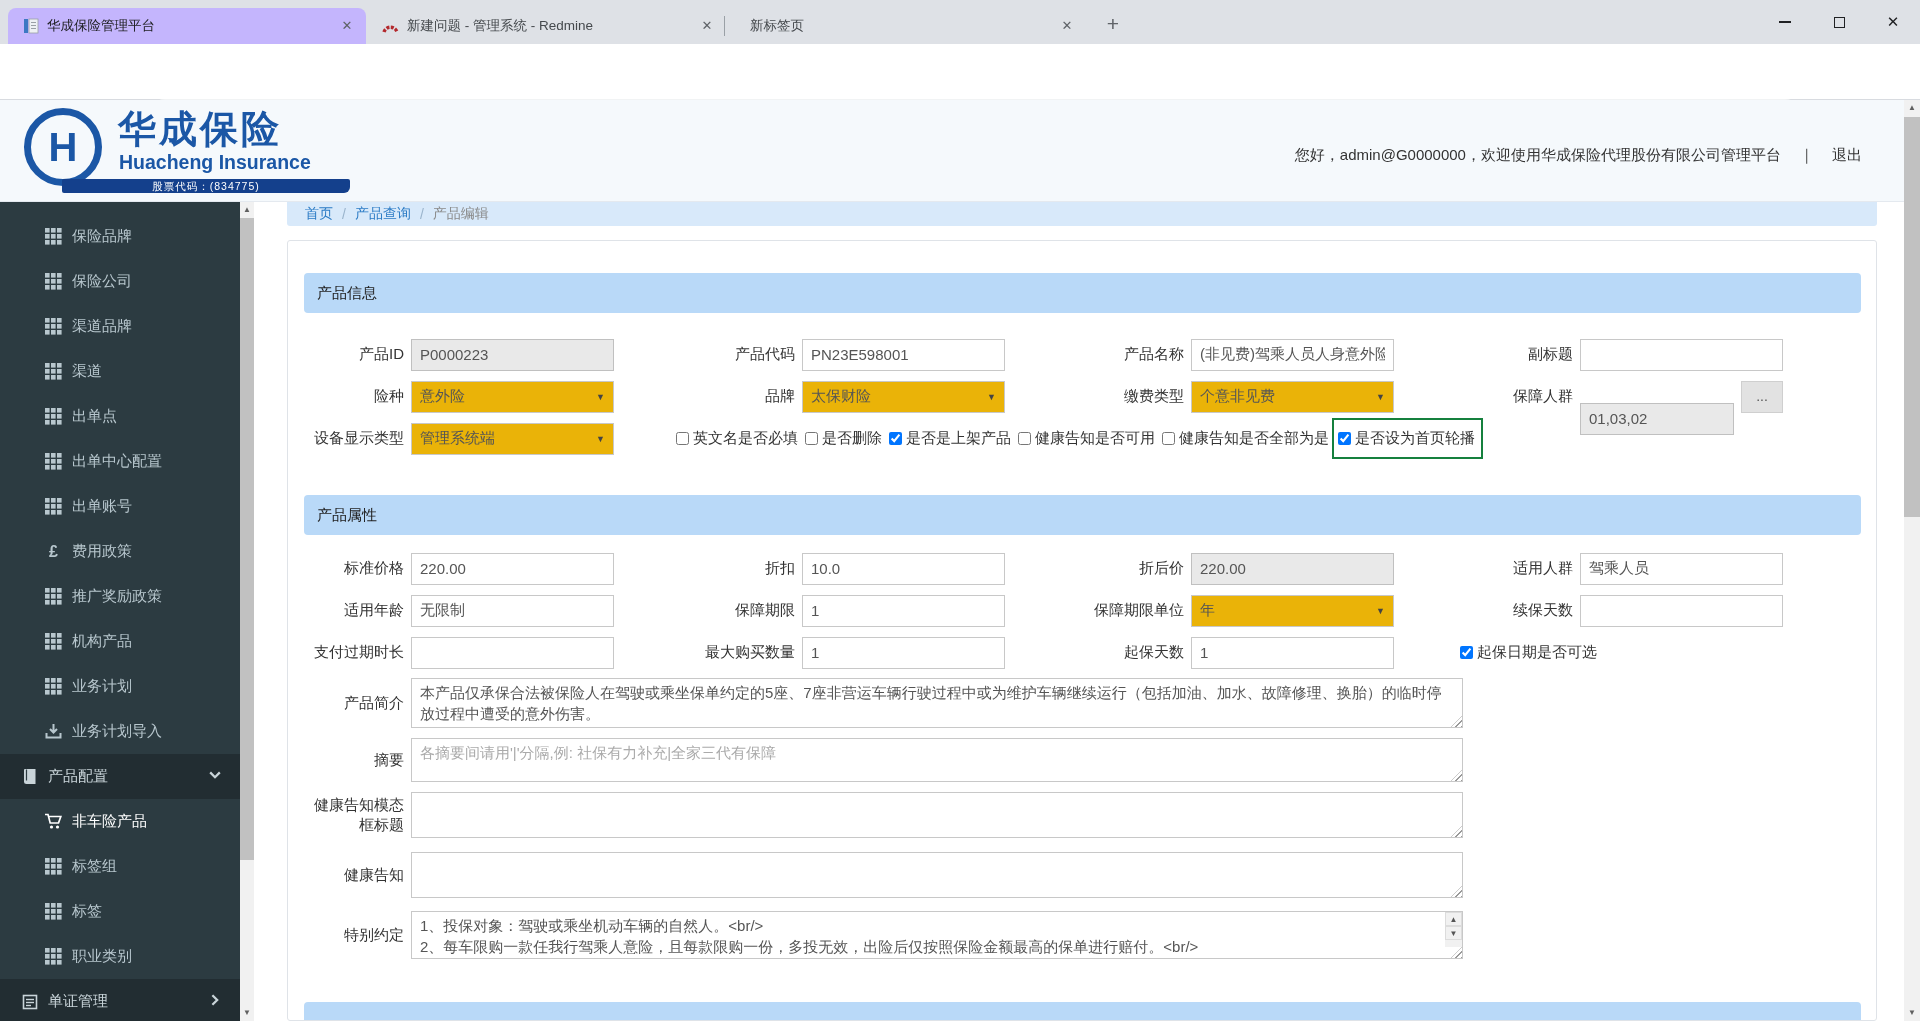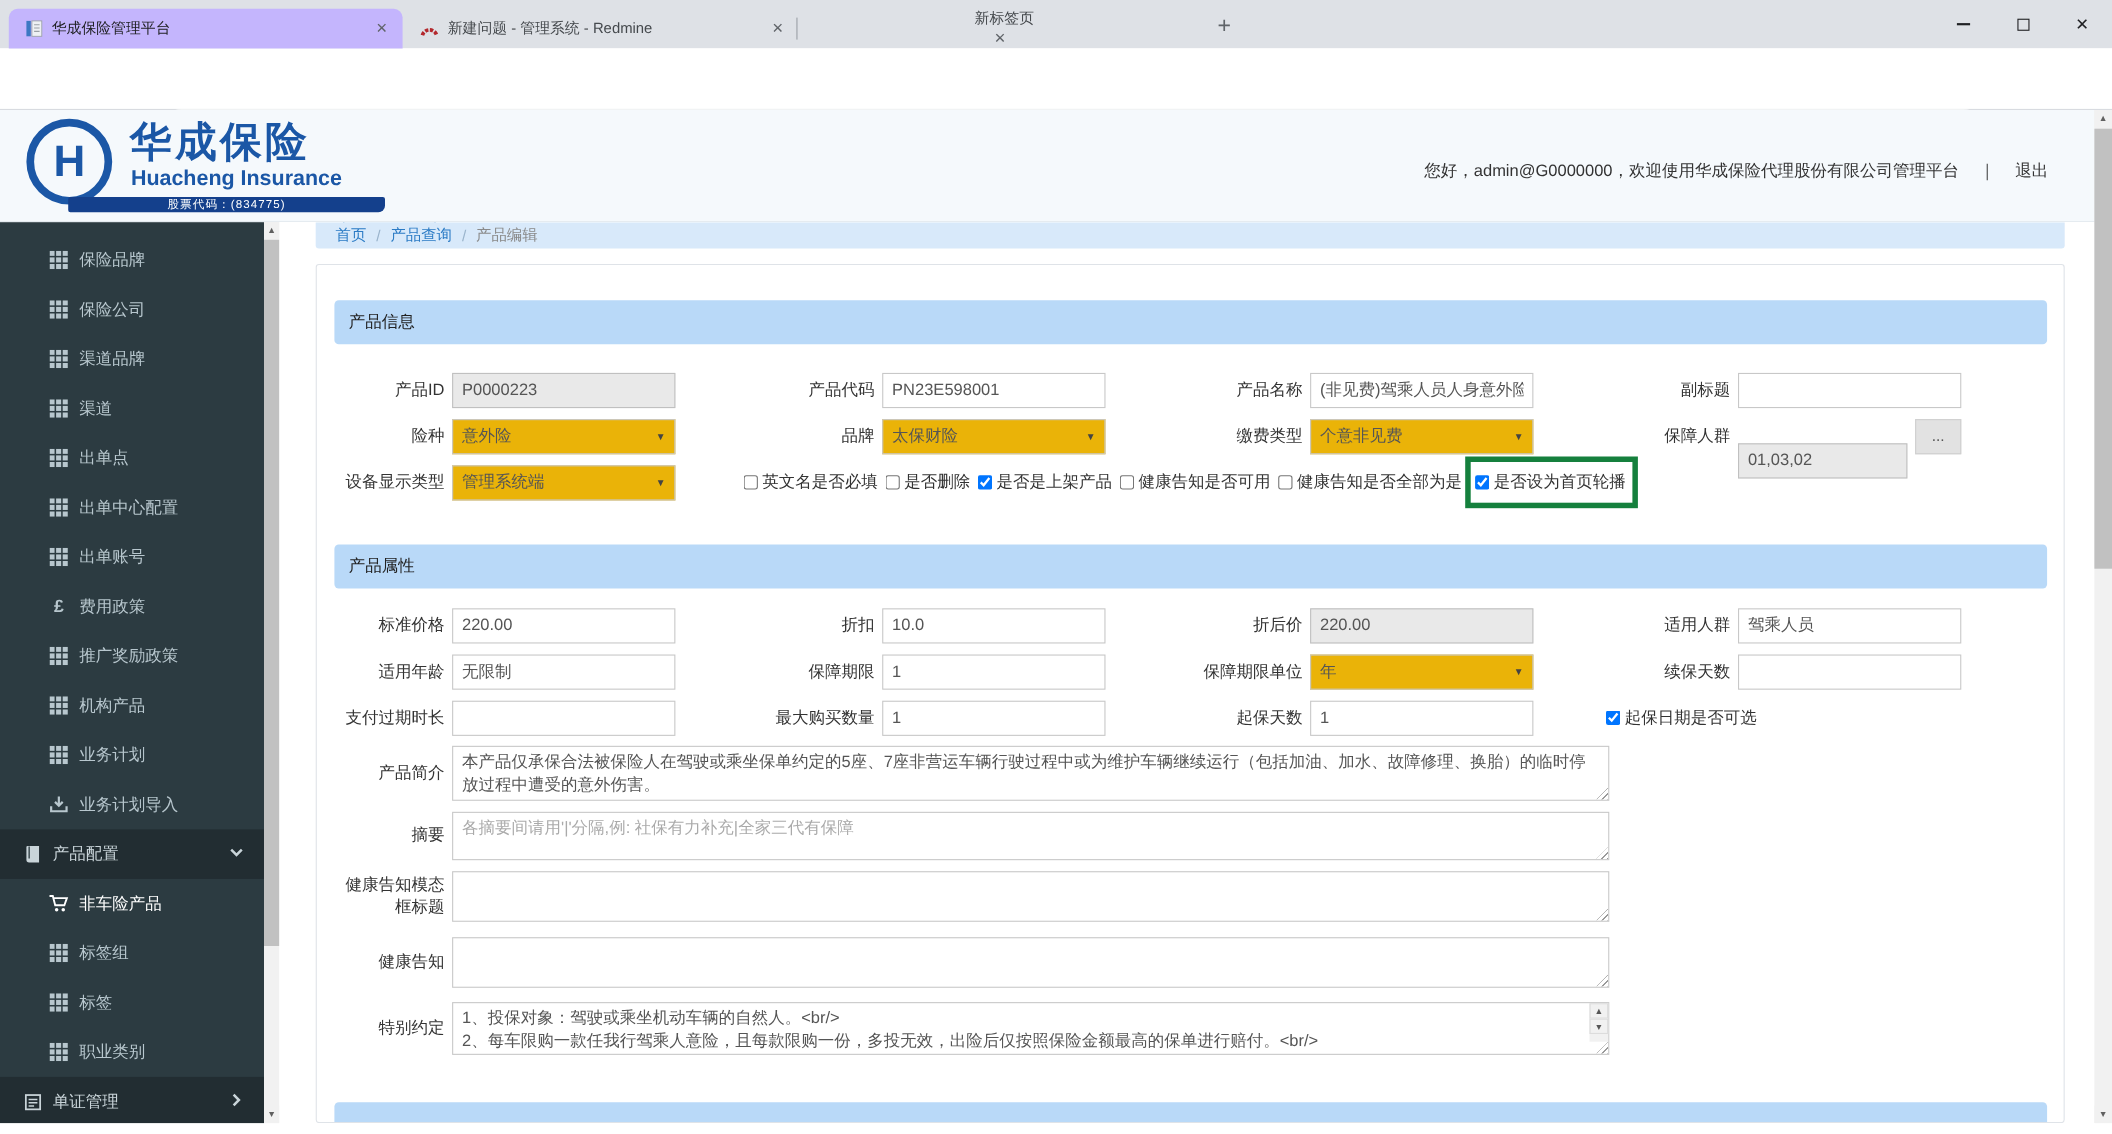--- a/index.html
+++ b/index.html
@@ -102,21 +102,21 @@
   input.fctrl::placeholder, textarea::placeholder { color:#aaa; }
   .fctrl.disabled { background:#e9e9e9; border-color:#c0c0c0; }
   .sel { display:flex; align-items:center; justify-content:space-between; background:#eab308; }
   .caret { font-size:9px; color:#444; }
   .more-btn { width:42px; height:32px; margin-left:7px; background:#e2e2e2; border:1px solid #cfcfcf;
               text-align:center; line-height:28px; color:#555; font-size:14px; }
   .check-strip { display:flex; align-items:center; margin-left:62px; }
   .chk-item { display:flex; align-items:center; margin-right:7px; font-size:15px; color:#333;
               white-space:nowrap; }
   .chk-item input { width:13px; height:13px; margin-right:4px; }
-  .chk-item.red-annot { border:5px solid #15803d; padding:9px 6px 9px 4px; margin:-12px 0 -12px -4px; }
+  .chk-item.red-annot { border:2px solid #15803d; padding:9px 6px 9px 4px; margin:-12px 0 -12px -4px; }
   .chk-single { margin-left:66px; }
 
   .ta-row { display:flex; align-items:center; margin-bottom:10px; }
   .ta-label { width:107px; text-align:right; padding-right:7px; font-size:15px; color:#333; line-height:20px; }
   .ta-wrap { position:relative; width:1052px; }
   .ta-wrap textarea { width:100%; border:1px solid #c8c8c8; font-size:15px; color:#555;
                       font-family:inherit; padding:3px 8px; line-height:21px; resize:none; overflow:hidden;
                       display:block; }
   .grip { position:absolute; right:1px; bottom:1px; width:11px; height:11px;
           background:repeating-linear-gradient(135deg, transparent 0 2.5px, #9a9a9a 2.5px 4px);
@@ -162,21 +162,21 @@
         <div class="tab" style="left: 368px;">
           <span class="favicon">
             <svg width="17" height="17" viewBox="0 0 17 17">
         <path d="M2 14A6.8 6.8 0 0 1 15 14" stroke="#b3282d" stroke-width="3.4" fill="none" stroke-dasharray="3 1.4"></path>
             </svg>
           </span>
           <span class="t-title">新建问题 - 管理系统 - Redmine</span>
           <span class="t-close">✕</span>
         </div>
         <div class="tab-sep" style="left: 724px;"></div>
-        <div class="tab" style="left: 728px; flex-direction: column;">
+        <div class="tab" style="left: 728px;">
           <span class="t-title">新标签页</span>
           <span class="t-close">✕</span>
         </div>
       </div>
     <div class="newtab-btn">+</div>
     <div class="wctrls">
       <div class="wbtn">
           <span class="ico-min"></span>
         </div>
       <div class="wbtn">

